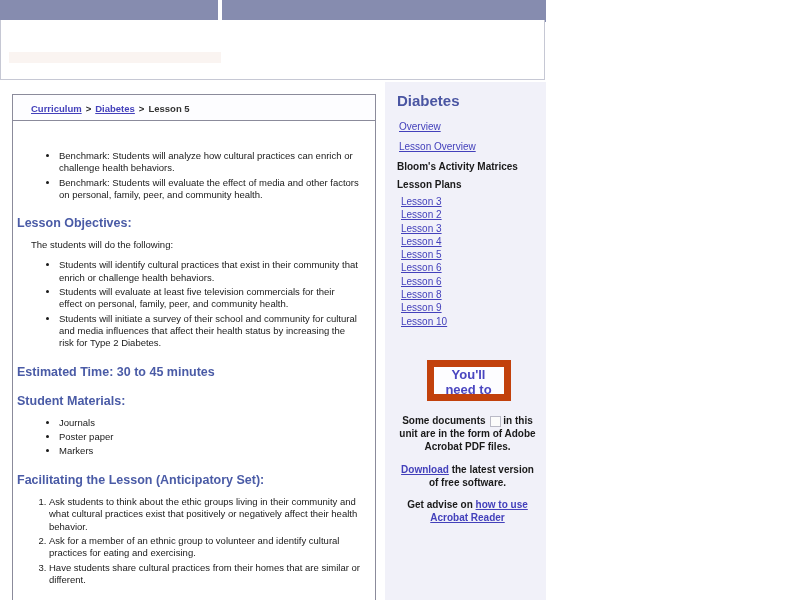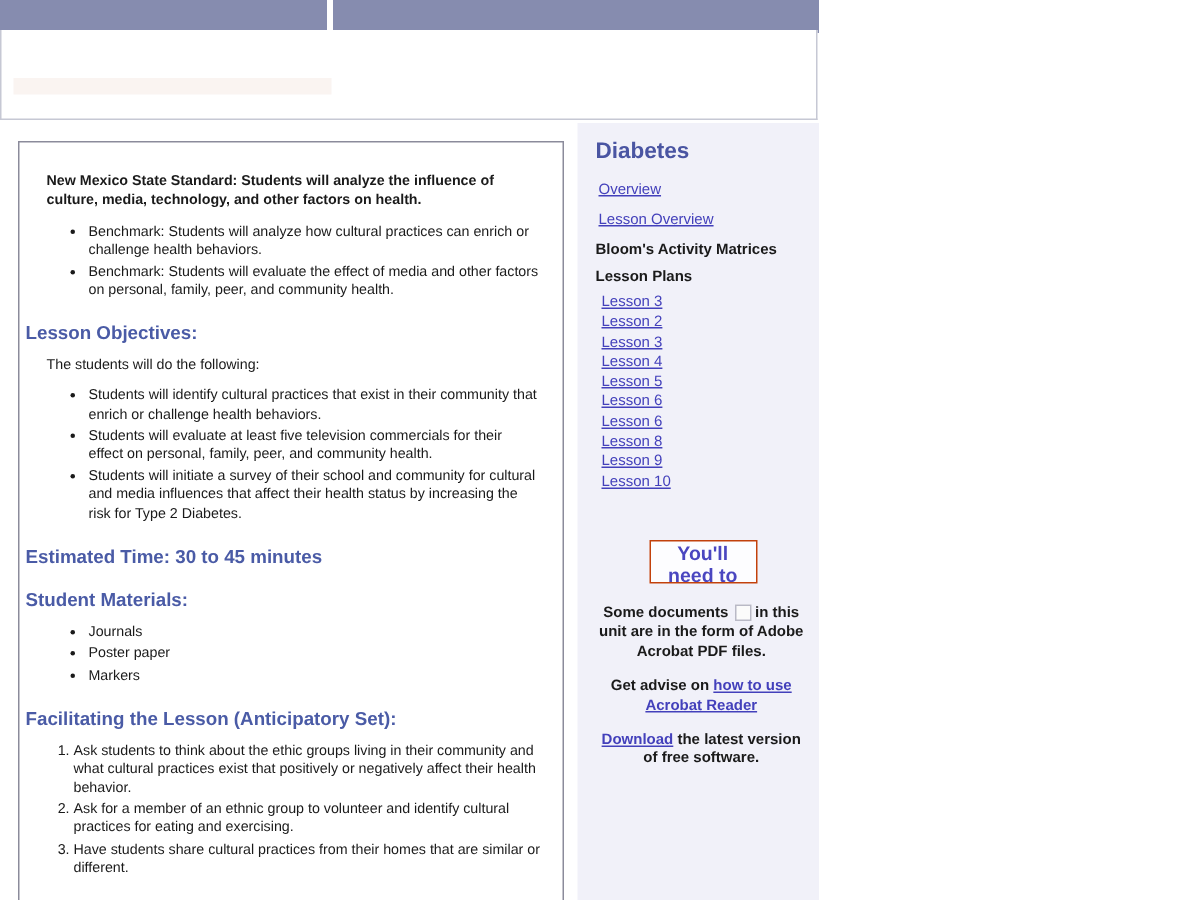--- a/index.html
+++ b/index.html
@@ -38,40 +38,42 @@
   .sb-title{font-size:15px;font-weight:bold;color:#4a55a2;margin:0 0 12px 0;}
   .sb-link{display:block;font-size:10px;font-weight:normal;color:#4340bb;
     text-decoration:underline;margin:0 0 9px 2px;cursor:pointer;}
   .sb-label{font-size:10px;font-weight:bold;color:#1a1a1a;margin:0 0 7px 0;}
   .eq-row{margin:0 0 9px 4px;}
   .eq-link{font-size:10px;font-weight:bold;color:#6663c4;text-decoration:underline;cursor:pointer;}
   .broken-img{display:inline-block;width:9px;height:9px;background:#fbfbfb;
     border:1px solid #b9b9c6;vertical-align:middle;margin-left:4px;}
   .lessons .sb-link{margin:0 0 3.5px 4px;line-height:9.8px;}
   .youll-box{width:70px;height:27px;margin:34px auto 0 auto;background:#fdfdff;
-    border:1px solid #c2410c;overflow:hidden;text-align:center;
+    border:7px solid #c2410c;overflow:hidden;text-align:center;
     font-size:13px;font-weight:bold;color:#4a46c0;line-height:15px;cursor:pointer;}
   .sb-note{font-size:10px;font-weight:bold;color:#1a1a1a;text-align:center;
     line-height:1.28;margin:14px 2px 0 0;}
   .sb-note a{color:#4340bb;text-decoration:underline;cursor:pointer;}
   .sb-note + .sb-note{margin-top:10px;}
 </style>
 </head>
 <body>
 
 <div class="abs topbar-left"></div>
 <div class="abs topbar-right"></div>
 
 <div class="abs header-box">
   <div class="abs logo-ph"></div>
 </div>
 
 <div class="abs content-box">
+  <div class="breadcrumb">
+    <a>Curriculum</a><span class="bc-sep">&gt;</span><a>Diabetes</a><span class="bc-sep">&gt;</span><span>Lesson 5</span>
+  </div>
   <div class="content-inner">
-    <p class="std">New Mexico State Standard: Students will analyze the influence of culture, media, technology, and other factors on health.</p>
     <ul class="bullets">
       <li>Benchmark: Students will analyze how cultural practices can enrich or challenge health behaviors.</li>
       <li>Benchmark: Students will evaluate the effect of media and other factors on personal, family, peer, and community health.</li>
     </ul>
     <h2 class="sec">Lesson Objectives:</h2>
     <p class="intro">The students will do the following:</p>
     <ul class="bullets">
       <li>Students will identify cultural practices that exist in their community that enrich or challenge health behaviors.</li>
       <li>Students will evaluate at least five television commercials for their effect on personal, family, peer, and community health.</li>
       <li>Students will initiate a survey of their school and community for cultural and media influences that affect their health status by increasing the risk for Type 2 Diabetes.</li>
@@ -113,20 +115,20 @@
   </div>
   <div class="youll-box">
     <div>You'll</div>
     <div>need to</div>
   </div>
   <div class="sb-note">
     <span>Some documents</span><span class="broken-img"></span>
     <span>in this unit are in the form of Adobe Acrobat PDF files.</span>
   </div>
   <div class="sb-note">
+    <a>Download</a>
+    <span>the latest version of free software.</span>
+  </div>
+  <div class="sb-note">
     <span>Get advise on</span>
     <a>how to use Acrobat Reader</a>
-  </div>
-  <div class="sb-note">
-    <a>Download</a>
-    <span>the latest version of free software.</span>
   </div>
 </div>
 
 </body></html>

